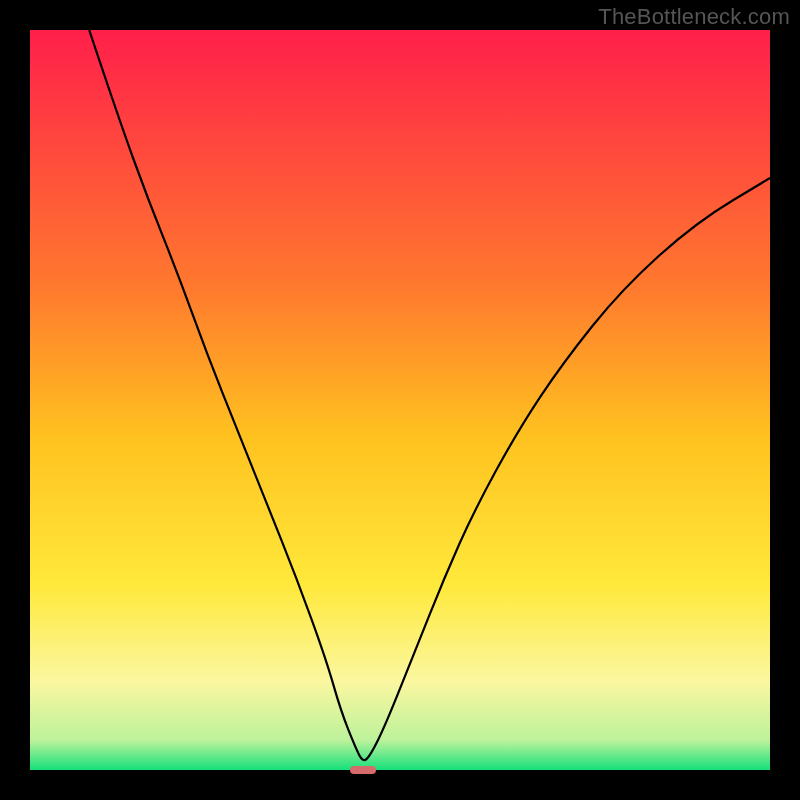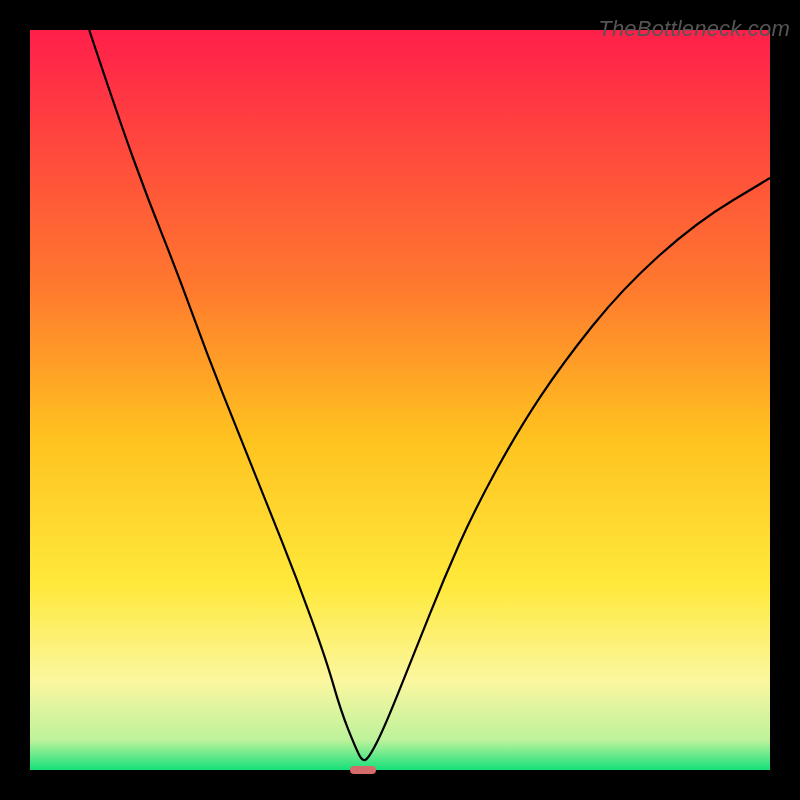--- a/index.html
+++ b/index.html
@@ -4,28 +4,27 @@
 <style>
   * { margin: 0; padding: 0; box-sizing: border-box; }
   html, body { width: 800px; height: 800px; overflow: hidden; }
   body {
     background: #000;
     font-family: Arial, Helvetica, sans-serif;
     position: relative;
   }
   .watermark {
     position: absolute;
-    top: 16px;
+    top: 4px;
     right: 10px;
     color: #555;
     font-size: 22px;
     font-weight: 500;
     z-index: 20;
     letter-spacing: 0.2px;
-    font-style: italic;
   }
   .frame {
     position: absolute;
     left: 30px;
     top: 30px;
     width: 740px;
     height: 740px;
     background: #000;
   }
   .plot {

